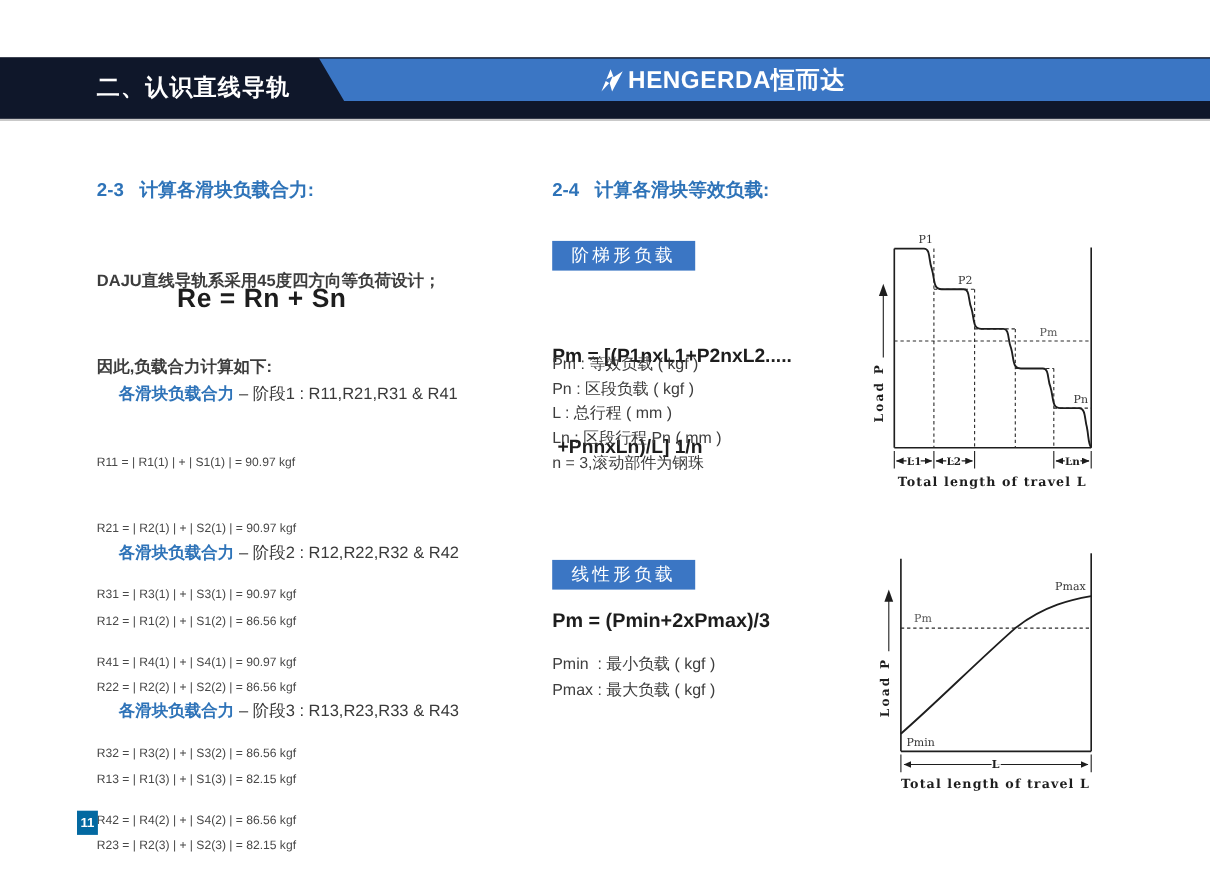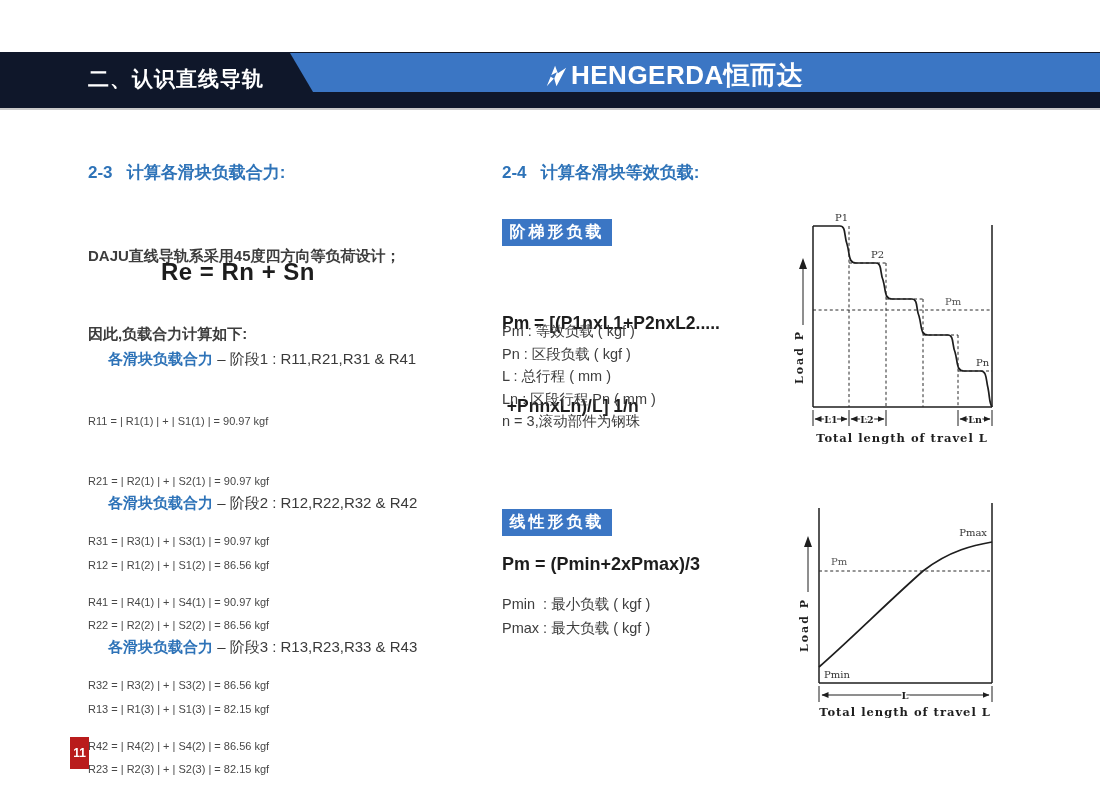--- a/index.html
+++ b/index.html
@@ -6,32 +6,32 @@
   body{
     width:1100px;height:802px;position:relative;background:#ffffff;overflow:hidden;
     font-family:"Liberation Sans","DejaVu Sans",sans-serif;color:#3d3d3d;
   }
   
   .banner{position:absolute;left:0;top:52px;width:1100px;height:56px;background:#0f172a;border-bottom:2px solid #c9c9c9;}
   .banner-title{position:absolute;left:88px;top:13px;color:#ffffff;font-size:21px;font-weight:bold;letter-spacing:1px;white-space:pre;}
   .blue-band{position:absolute;left:290px;top:1px;width:810px;height:39px;background:#3b76c4;
     clip-path:polygon(0 0,100% 0,100% 100%,23px 100%);}
   .brand{position:absolute;left:544px;top:6px;display:flex;align-items:center;gap:3px;color:#ffffff;}
-  .brand-text{font-size:26px;font-weight:bold;letter-spacing:0.5px;white-space:pre;}
+  .brand-text{font-size:22px;font-weight:bold;letter-spacing:0.5px;white-space:pre;}
   
   .abs{position:absolute;}
   .sec-title{color:#2e73b8;font-weight:bold;font-size:17px;white-space:pre;}
   .intro{font-size:15px;line-height:26px;color:#3d3d3d;white-space:pre;font-weight:bold;}
   .big-formula{font-size:24px;font-weight:bold;color:#1d1d1d;letter-spacing:0.5px;}
   .group{white-space:pre;}
   .group-head{font-size:15px;line-height:22px;margin-bottom:3px;}
   .group-head .lbl{color:#2e73b8;font-weight:bold;margin-left:20px;}
   .group-head .sfx{color:#3a3a3a;}
   .eq{font-size:11px;line-height:24.2px;color:#474747;}
-  .badge{background:#3b76c4;color:#ffffff;font-size:16px;font-weight:bold;width:110px;height:27px;
+  .badge{background:#3b76c4;color:#ffffff;font-size:16px;font-weight:normal;width:130px;height:27px;
     display:flex;align-items:center;justify-content:center;letter-spacing:3px;white-space:pre;}
   .rformula{font-size:17.5px;font-weight:bold;color:#1d1d1d;line-height:27.5px;white-space:pre;}
   .defs div{font-size:14.5px;color:#3d3d3d;white-space:pre;}
   .defs1 div{line-height:22.5px;}
   .defs2 div{line-height:23.5px;}
   
   svg{position:absolute;overflow:visible;}
   .ax{stroke:#1e1e1e;stroke-width:1.5;fill:none;}
   .curve{stroke:#1e1e1e;stroke-width:1.7;fill:none;}
   .dash{stroke:#2a2a2a;stroke-width:1;fill:none;stroke-dasharray:3,2.6;}
@@ -39,21 +39,21 @@
   .dim{stroke:#1e1e1e;stroke-width:1;fill:none;}
   .ptlbl{font-family:"DejaVu Serif","Liberation Serif",serif;font-size:10px;fill:#333;}
   .graylbl{fill:#555;}
   .dimlbl{font-family:"DejaVu Serif","Liberation Serif",serif;font-size:9.5px;font-weight:bold;fill:#1e1e1e;
     text-anchor:middle;paint-order:stroke;stroke:#ffffff;stroke-width:3px;}
   .caption{font-family:"DejaVu Serif","Liberation Serif",serif;font-size:11.5px;font-weight:bold;fill:#1e1e1e;
     text-anchor:middle;letter-spacing:1px;}
   .ylab{font-family:"DejaVu Serif","Liberation Serif",serif;font-size:11px;font-weight:bold;fill:#1e1e1e;
     text-anchor:middle;letter-spacing:2px;}
   
-  .pagenum{position:absolute;left:70px;top:737px;width:19px;height:32px;background:#b91c1c;color:#fff;
+  .pagenum{position:absolute;left:70px;top:737px;width:19px;height:22px;background:#0369a1;color:#fff;
     font-size:12px;font-weight:bold;display:flex;align-items:center;justify-content:center;}
 </style>
 </head>
 <body>
 
 <div class="banner">
   <div class="blue-band"></div>
   <div class="banner-title">二、认识直线导轨</div>
   <div class="brand">
     <span>

